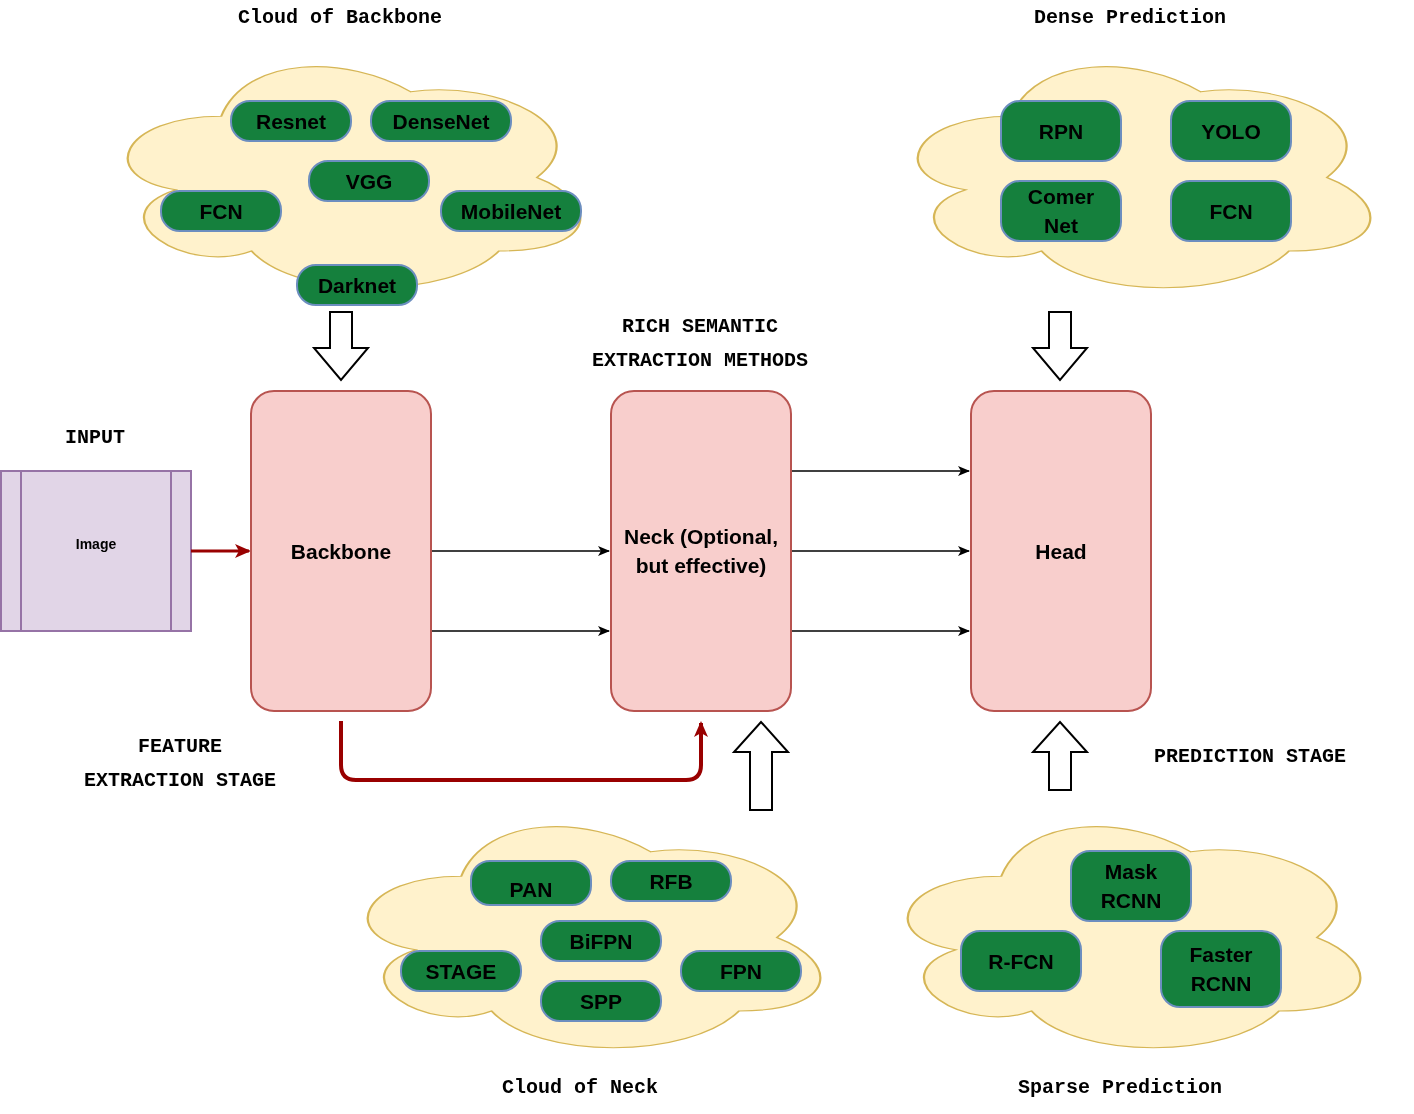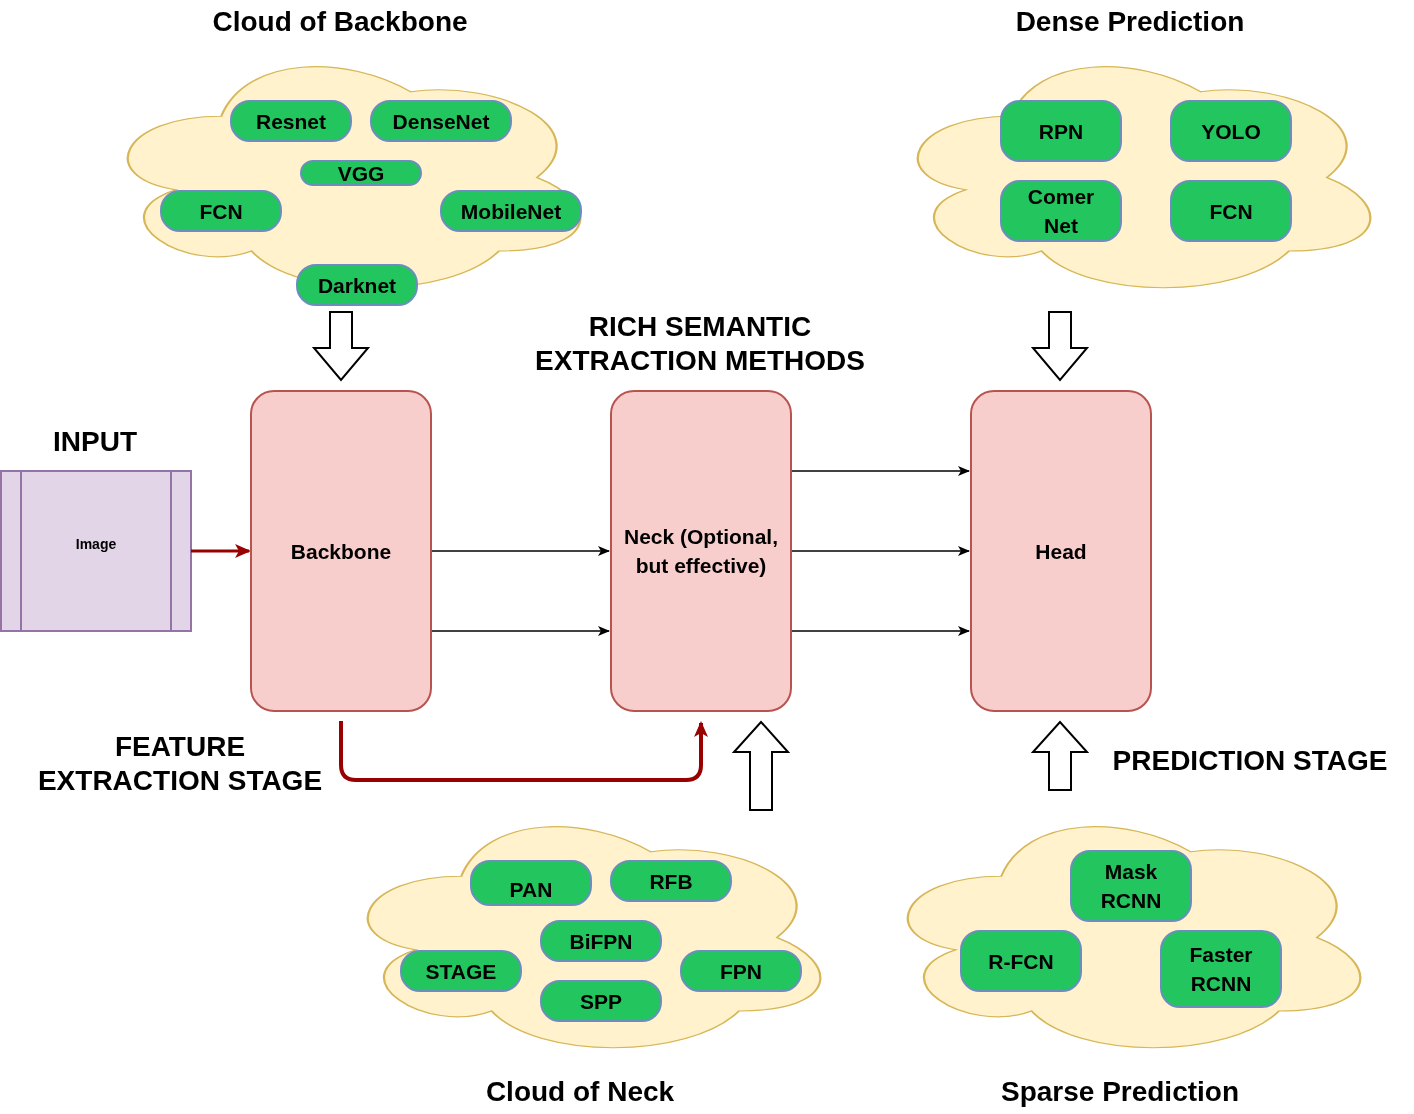--- a/index.html
+++ b/index.html
@@ -1,20 +1,20 @@
 <!DOCTYPE html>
 <html><head>
 <meta charset="utf-8">
 <style>
   html,body{margin:0;padding:0;background:#fff;}
   body{width:1414px;height:1114px;position:relative;overflow:hidden;font-family:"Liberation Sans",sans-serif;}
   svg{position:absolute;left:0;top:0;}
   .lbl{position:absolute;font-weight:bold;color:#000;text-align:center;white-space:nowrap;font-family:"Liberation Sans",sans-serif;}
-  .title{font-size:28px;}
-  .pill{position:absolute;background:#22c55e;border:2px solid #6c8ebf;border-radius:20px;box-sizing:border-box;display:flex;align-items:center;justify-content:center;text-align:center;font-weight:bold;font-size:21px;line-height:29px;font-family:"Liberation Sans",sans-serif;}
+  .title{font-size:20px;font-family:Liberation Mono, monospace;}
+  .pill{position:absolute;background:#15803d;border:2px solid #6c8ebf;border-radius:20px;box-sizing:border-box;display:flex;align-items:center;justify-content:center;text-align:center;font-weight:bold;font-size:21px;line-height:29px;font-family:"Liberation Sans",sans-serif;}
   .pill span{white-space:pre-line;}
   .box{position:absolute;background:#f8cecc;border:2px solid #b85450;border-radius:24px;box-sizing:border-box;display:flex;align-items:center;justify-content:center;text-align:center;font-weight:bold;font-size:21px;line-height:29px;}
   .box span{white-space:pre-line;}
 </style>
 </head>
 <body>
 
 <svg width="1414" height="1114">
   <defs>
     <marker id="blk" markerWidth="12" markerHeight="10" refX="11" refY="5" orient="auto" markerUnits="userSpaceOnUse">
@@ -85,21 +85,21 @@
 <div class="box" style="left:970px;top:390px;width:182px;height:322px;">
     <span>Head</span>
   </div>
 
 <div class="pill" style="left:230px;top:100px;width:122px;height:42px;">
     <span>Resnet</span>
   </div>
 <div class="pill" style="left:370px;top:100px;width:142px;height:42px;">
     <span>DenseNet</span>
   </div>
-<div class="pill" style="left:300px;top:160px;width:122px;height:26px;">
+<div class="pill" style="left:308px;top:160px;width:122px;height:42px;">
     <span>VGG</span>
   </div>
 <div class="pill" style="left:160px;top:190px;width:122px;height:42px;">
     <span>FCN</span>
   </div>
 <div class="pill" style="left:440px;top:190px;width:142px;height:42px;">
     <span>MobileNet</span>
   </div>
 <div class="pill" style="left:296px;top:220px;width:122px;height:42px;margin-top:44px;">
     <span>Darknet</span>

